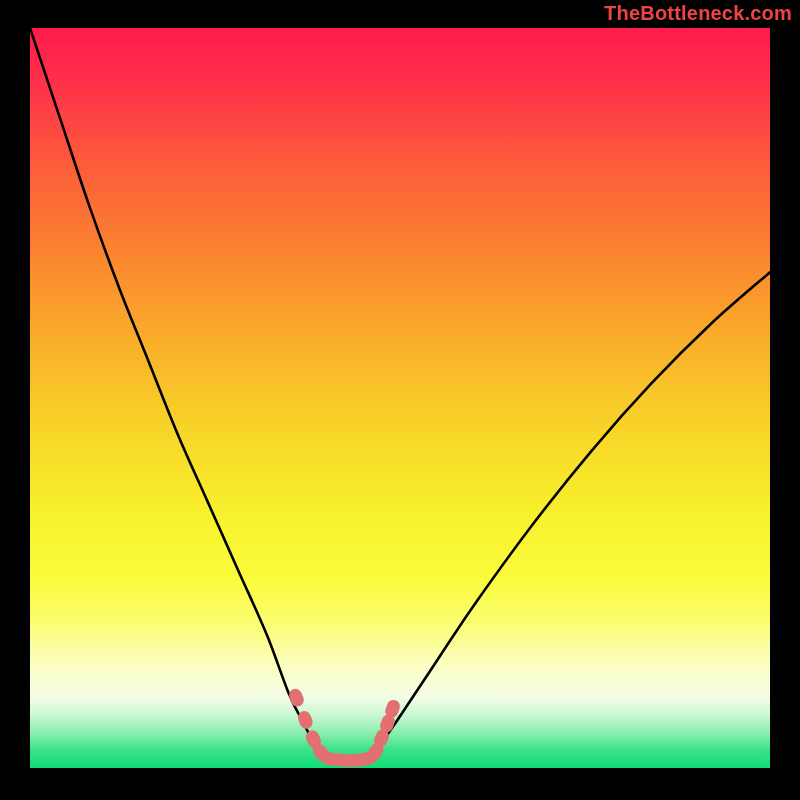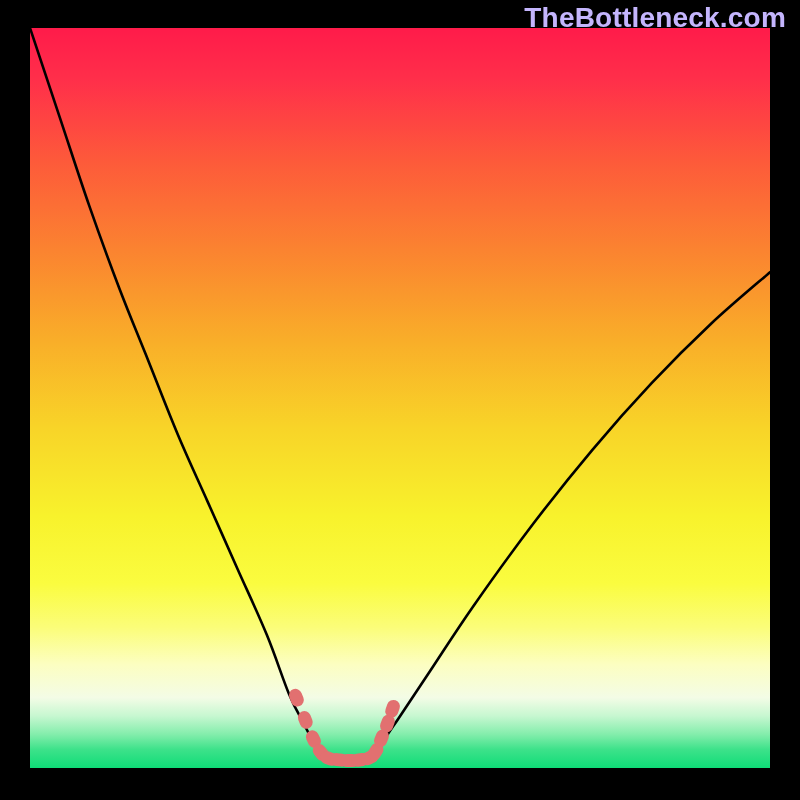--- a/index.html
+++ b/index.html
@@ -12,24 +12,24 @@
     font-family: Arial, Helvetica, sans-serif;
   }
   .frame {
     position: relative;
     width: 800px;
     height: 800px;
   }
   .watermark {
     position: absolute;
     top: 2px;
-    right: 14px;
-    font-size: 28px;
+    right: 8px;
+    font-size: 20px;
     font-weight: 600;
-    color: #c4b5fd;
+    color: #ef4444;
     letter-spacing: 0.2px;
     user-select: none;
   }
   .plot-wrap {
     position: absolute;
     left: 30px;
     top: 28px;
     width: 740px;
     height: 740px;
   }

